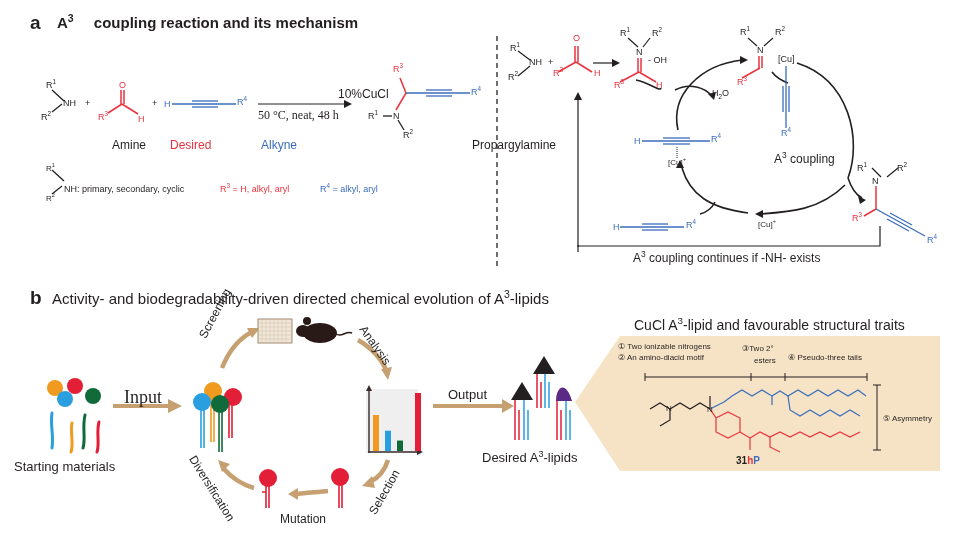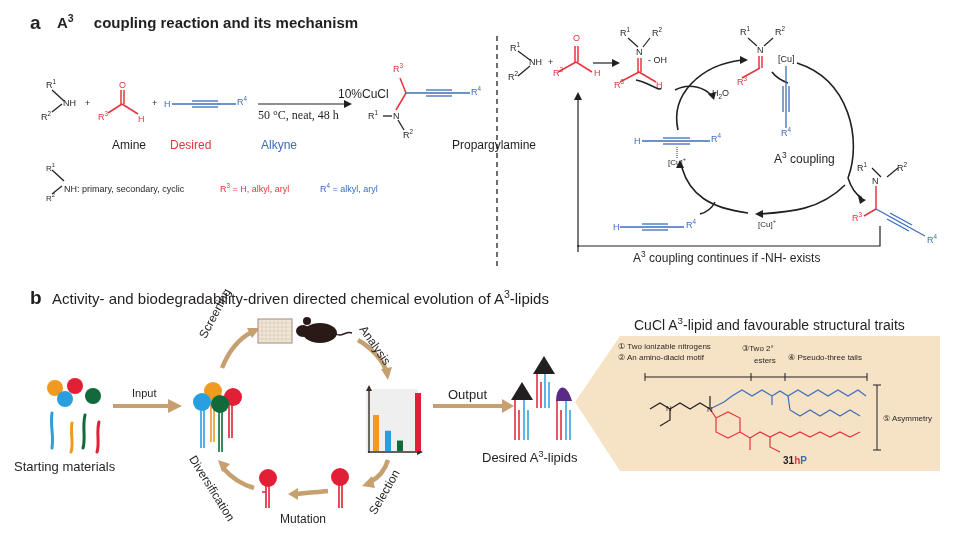--- a/index.html
+++ b/index.html
@@ -185,21 +185,21 @@
   <div class="t lbl" style="left:258px;top:108px;font-family:Liberation Serif, serif;">50 °C, neat, 48 h</div>
   <div class="t sm red" style="left:393px;top:64px;">R<sup>3</sup></div>
   <div class="t sm blue" style="left:471px;top:87px;">R<sup>4</sup></div>
   <div class="t sm" style="left:368px;top:111px;">R<sup>1</sup></div>
   <div class="t sm" style="left:393px;top:111px;">N</div>
   <div class="t sm" style="left:403px;top:130px;">R<sup>2</sup></div>
 
   <div class="t lbl" style="left:112px;top:138px;">Amine</div>
   <div class="t lbl red" style="left:170px;top:138px;">Desired</div>
   <div class="t lbl blue" style="left:261px;top:138px;">Alkyne</div>
-  <div class="t lbl" style="left:452px;top:138px;">Propargylamine</div>
+  <div class="t lbl" style="left:472px;top:138px;">Propargylamine</div>
 
   <div class="t xs" style="left:46px;top:164px;">R<sup>1</sup></div>
   <div class="t xs" style="left:46px;top:194px;">R<sup>2</sup></div>
   <div class="t sm" style="left:64px;top:184px;">NH: primary, secondary, cyclic</div>
   <div class="t sm red" style="left:220px;top:184px;">R<sup>3</sup> <span>= H, alkyl, aryl</span></div>
   <div class="t sm blue" style="left:320px;top:184px;">R<sup>4</sup> <span>= alkyl, aryl</span></div>
 
   <div class="t sm" style="left:510px;top:43px;">R<sup>1</sup></div>
   <div class="t sm" style="left:529px;top:57px;">NH</div>
   <div class="t sm" style="left:508px;top:72px;">R<sup>2</sup></div>
@@ -371,21 +371,21 @@
       <polyline stroke="#3b6dbd" points="710,409 724,402 732,396 742,390 752,396 762,390 772,396 772,405"></polyline>
       <polyline stroke="#3b6dbd" points="772,396 780,391 788,396 798,390 808,396 818,390 828,396 838,390 848,396 858,390 866,396"></polyline>
       <polyline stroke="#3b6dbd" points="788,396 790,410 800,416 810,410 820,416 830,410 840,416 850,410 860,416"></polyline>
       <polyline stroke="#e8333f" points="710,409 716,418 716,432 728,438 740,432 740,418 728,412 716,418"></polyline>
       <polyline stroke="#e8333f" points="740,432 750,438 750,450 750,438 760,432 770,437 780,432 790,437 800,432 810,437 820,432 830,437 840,432 850,437 860,432"></polyline>
       <polyline stroke="#e8333f" points="770,437 770,447 780,452"></polyline>
     </g>
   </svg>
 
   <div class="t lbl" style="left:14px;top:459px;font-size:13px;">Starting materials</div>
-  <div class="t lbl" style="left:132px;top:387px;font-size:11px;">Input</div>
+  <div class="t lbl" style="left:124px;top:387px;font-size:18px;font-family:Liberation Serif, serif;">Input</div>
   <div class="t lbl" style="left:448px;top:387px;font-size:13px;">Output</div>
 
   <div class="t lbl" style="left:196px;top:334px;transform:rotate(-62deg);transform-origin:left top;">Screening</div>
   <div class="t lbl" style="left:368px;top:323px;transform:rotate(55deg);transform-origin:left top;">Analysis</div>
   <div class="t lbl" style="left:366px;top:510px;transform:rotate(-60deg);transform-origin:left top;">Selection</div>
   <div class="t lbl" style="left:280px;top:512px;">Mutation</div>
   <div class="t lbl" style="left:198px;top:453px;transform:rotate(58deg);transform-origin:left top;">Diversification</div>
 
   <div class="t lbl" style="left:482px;top:450px;font-size:13px;"><span>Desired A</span><sup>3</sup><span>-lipids</span></div>
 
@@ -393,14 +393,14 @@
 
   <div class="t xs" style="left:618px;top:342px;">① Two ionizable nitrogens</div>
   <div class="t xs" style="left:618px;top:353px;">② An amino-diacid motif</div>
   <div class="t xs" style="left:742px;top:344px;">③Two 2°</div>
   <div class="t xs" style="left:754px;top:356px;">esters</div>
   <div class="t xs" style="left:788px;top:353px;">④ Pseudo-three tails</div>
   <div class="t xs" style="left:883px;top:414px;">⑤ Asymmetry</div>
   <div class="t xs" style="left:707px;top:405px;">N</div>
   <div class="t xs" style="left:666px;top:404px;">N</div>
 
-  <div class="t" style="left:736px;top:455px;font-size:10px;font-weight:bold;margin-left:47px;"><span>31</span><span class="red">h</span><span class="blue">P</span></div>
+  <div class="t" style="left:736px;top:455px;font-size:10px;font-weight:bold;"><span>31</span><span class="red">h</span><span class="blue">P</span></div>
 </div>
 
 </body></html>

